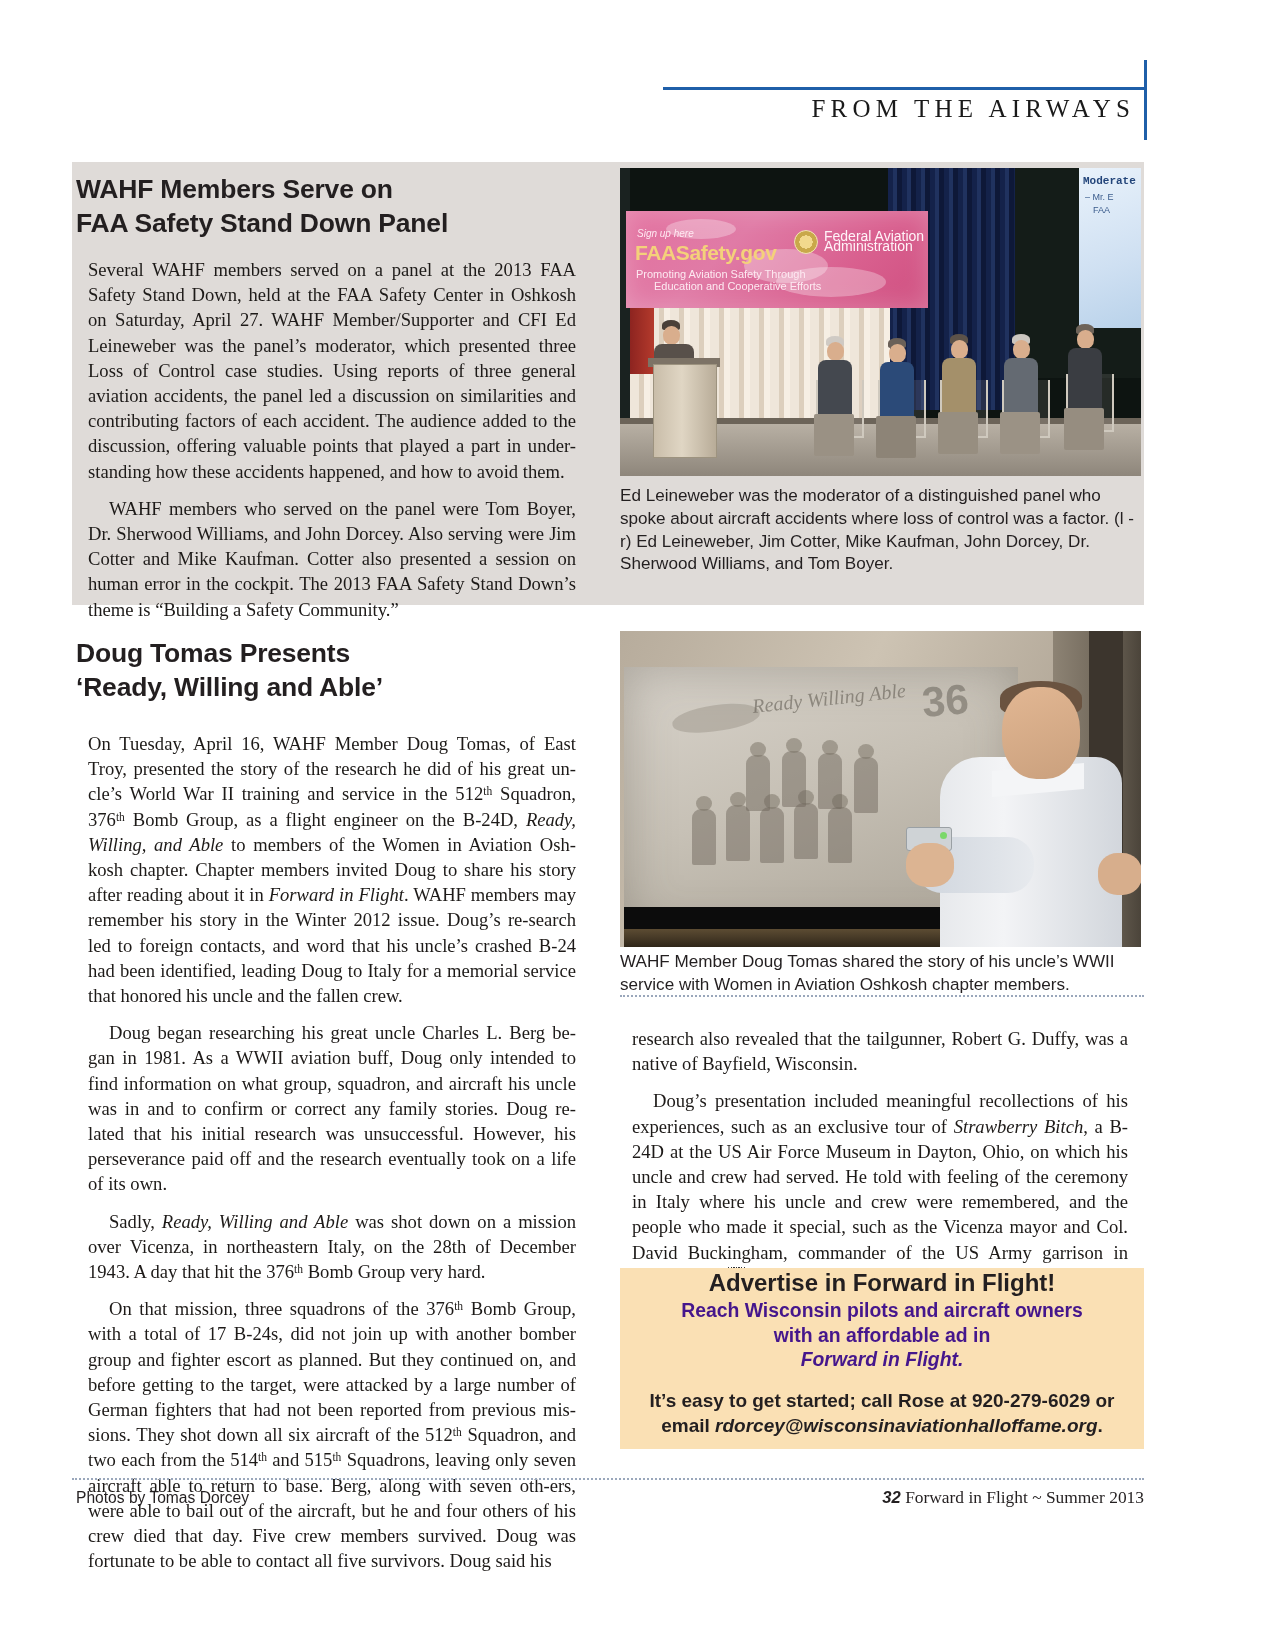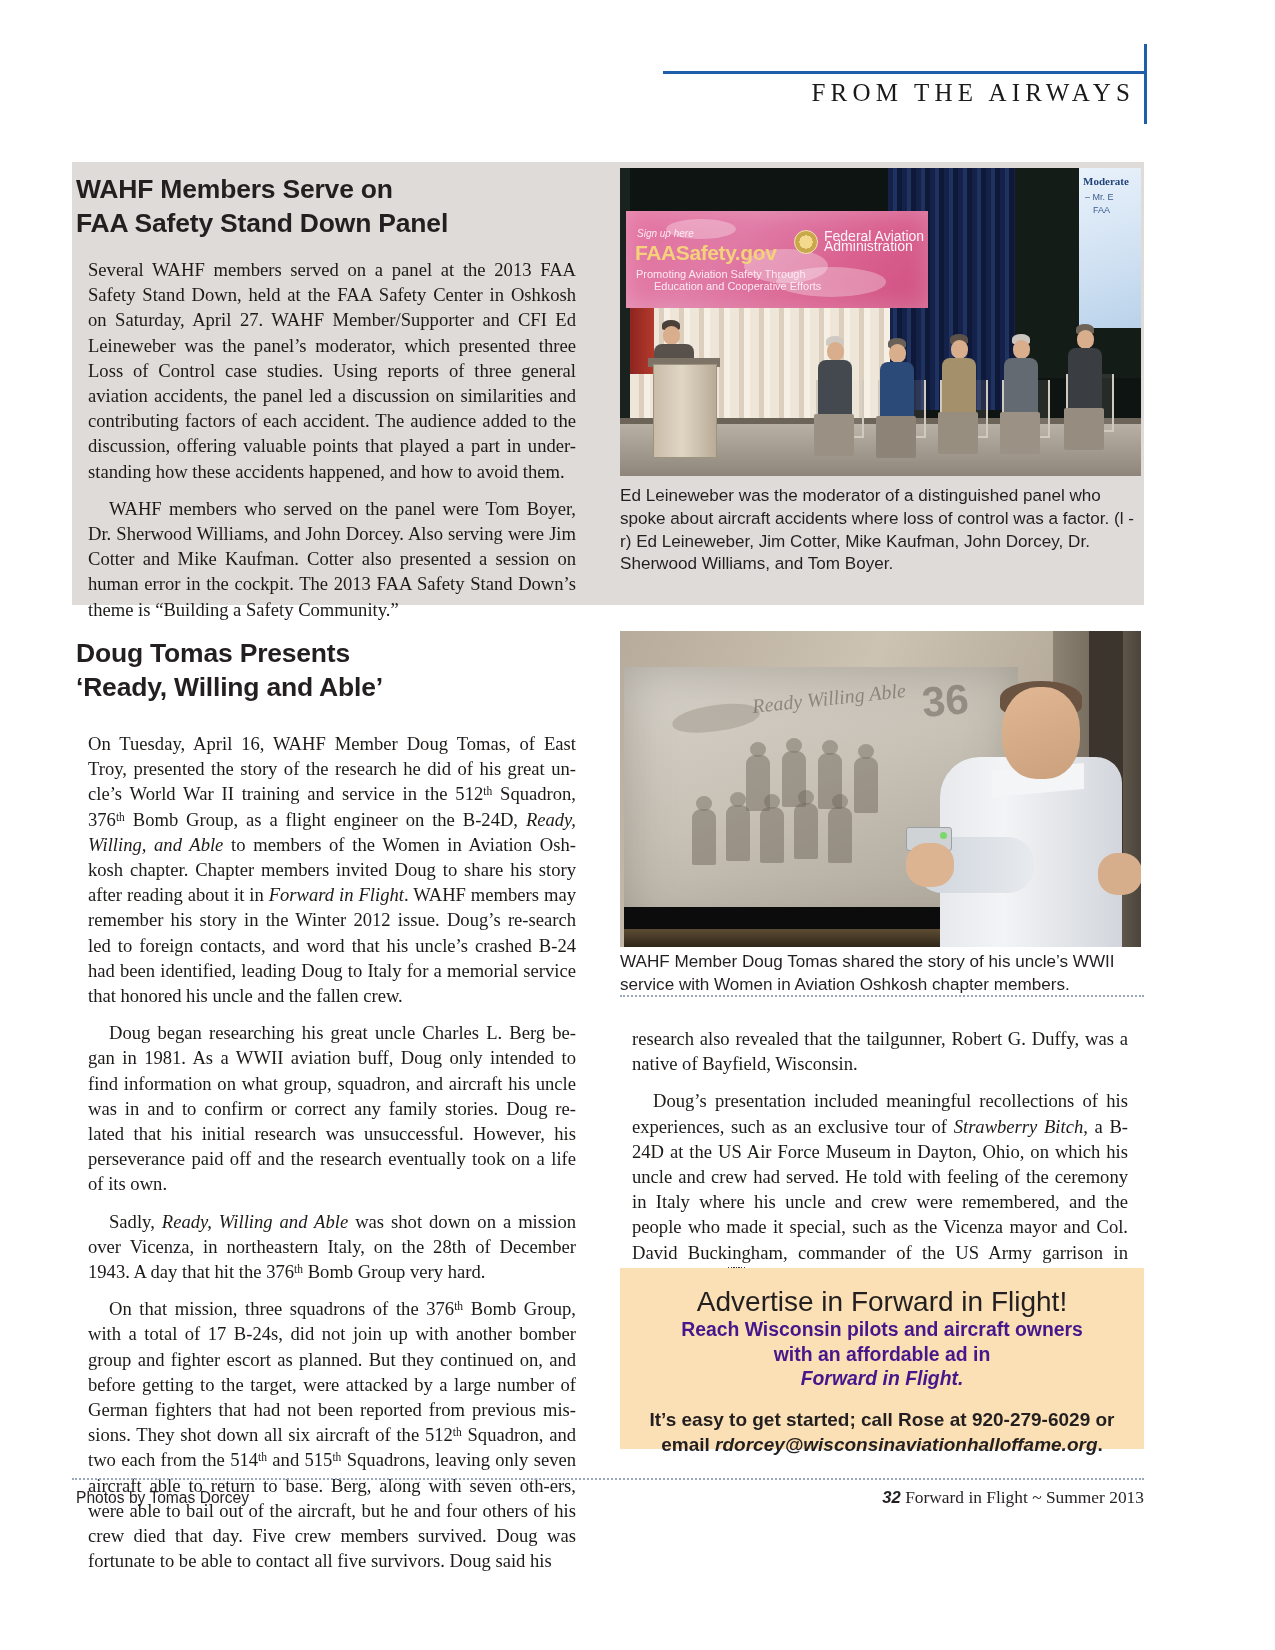--- a/index.html
+++ b/index.html
@@ -12,21 +12,21 @@
     height: 1650px;
     position: relative;
     font-family: "Liberation Serif", "DejaVu Serif", serif;
     color: #231f20;
     overflow: hidden;
   }
 
   
   #page-header {
     position: absolute;
-    left: 0; top: 0;
+    left: 0; top: 16px;
     width: 1066px;
     height: 140px;
   }
   #header-rule {
     position: absolute;
     left: 663px; top: 71px;
     width: 483px; height: 3px;
     background: #1f5fa9;
   }
   #header-vrule {
@@ -192,25 +192,24 @@
   
   #ad-box {
     position: absolute;
     left: 620px; top: 1268px;
     width: 524px; height: 181px;
     background: #fae0b4;
     text-align: center;
     font-family: "Liberation Sans", "DejaVu Sans", sans-serif;
   }
   #ad-title {
-    font-weight: normal;
-    font-size: 28px;
+    font-weight: bold;
+    font-size: 24px;
     line-height: 30px;
     color: #231f20;
-    padding-top: 19px;
   }
   .ad-sub {
     font-weight: bold;
     font-size: 19.4px;
     line-height: 24.6px;
     color: #45168c;
   }
   .ad-sub .ital { font-style: italic; }
   #ad-contact {
     font-weight: bold;
@@ -256,21 +255,21 @@
     width: 521px; height: 308px;
     background: #0d1411;
   }
   #p1-screen-right {
     position: absolute; right: 0; top: 0;
     width: 62px; height: 160px;
     background: linear-gradient(160deg,#e9f2fb 0%,#cfe0f2 60%,#b9d2ea 100%);
   }
   #p1-screen-right .line1 {
     position: absolute; left: 4px; top: 7px;
-    font-family: Liberation Serif, serif;
+    font-family: Liberation Mono, monospace;
     font-size: 11px; font-weight: bold; color: #23457a;
     white-space: nowrap;
   }
   #p1-screen-right .line2 {
     position: absolute; left: 6px; top: 24px;
     font-family: Liberation Sans, sans-serif;
     font-size: 9px; color: #3b5c8c; white-space: nowrap;
   }
   #p1-screen-right .line3 {
     position: absolute; left: 14px; top: 37px;

